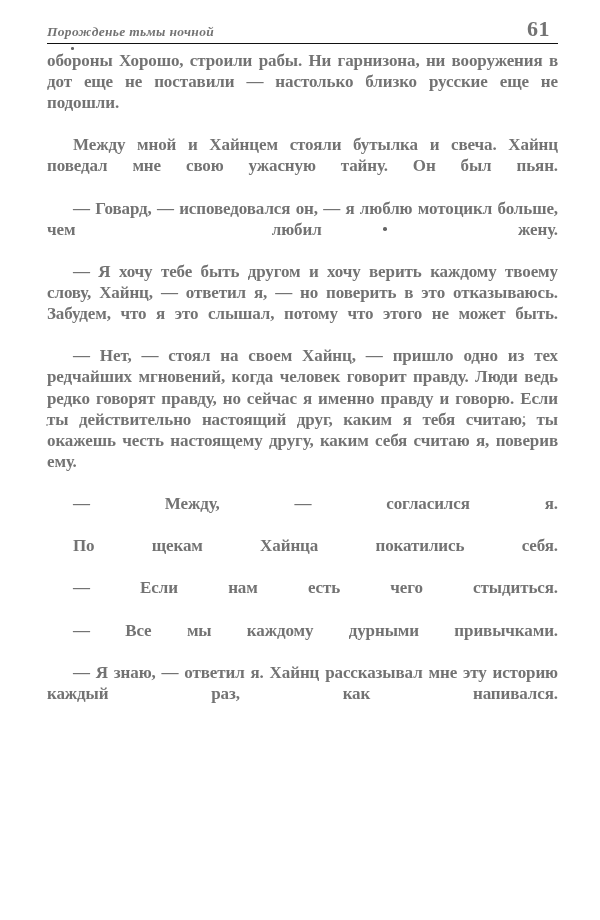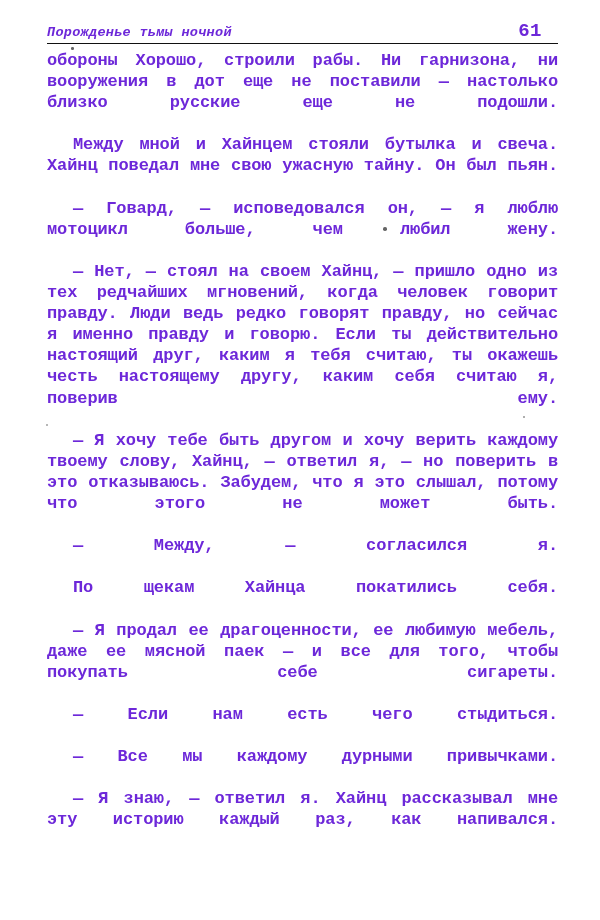--- a/index.html
+++ b/index.html
@@ -7,22 +7,22 @@
     margin: 0;
     padding: 0;
     background: #ffffff;
   }
   .page {
     position: relative;
     width: 600px;
     height: 920px;
     background: #ffffff;
     overflow: hidden;
-    font-family: Liberation Mono, monospace;
-    color: #6d28d9;
+    font-family: Liberation Serif, serif;
+    color: #737373;
     box-sizing: border-box;
   }
 
   
   .running-head {
     position: absolute;
     left: 47px;
     top: 18px;
     width: 511px;
     height: 26px;
@@ -34,23 +34,23 @@
     left: 0;
     bottom: 3px;
     font-size: 13.5px;
     font-weight: bold;
     font-style: italic;
     letter-spacing: 0.3px;
     white-space: nowrap;
   }
   .running-head-folio {
     position: absolute;
-    right: 16px;
+    right: 8px;
     bottom: 1px;
-    font-size: 19px;
+    font-size: 22px;
     font-weight: bold;
     letter-spacing: 0.5px;
   }
 
   
   .text-block {
     position: absolute;
     left: 47px;
     top: 50px;
     width: 511px;
@@ -101,23 +101,22 @@
 
   <div class="speck s1"></div>
   <div class="speck s2"></div>
   <div class="speck s3"></div>
   <div class="speck s4"></div>
 
   <div class="text-block" id="text-block">
       <p class="para no-indent">обороны Хорошо, строили рабы. Ни гарнизона, ни вооружения в дот еще не поставили — настолько близко русские еще не подошли.</p>
       <p class="para">Между мной и Хайнцем стояли бутылка и свеча. Хайнц поведал мне свою ужасную тайну. Он был пьян.</p>
       <p class="para">— Говард, — исповедовался он, — я люблю мотоцикл больше, чем любил жену.</p>
+      <p class="para">— Я хочу тебе быть другом и хочу верить каждому твоему слову, Хайнц, — ответил я, — но поверить в это отказываюсь. Забудем, что я это слышал, потому что этого не может быть.</p>
       <p class="para">— Нет, — стоял на своем Хайнц, — пришло одно из тех редчайших мгновений, когда человек говорит правду. Люди ведь редко говорят правду, но сейчас я именно правду и говорю. Если ты действительно настоящий друг, каким я тебя считаю, ты окажешь честь настоящему другу, каким себя считаю я, поверив ему.</p>
-      <p class="para">— Я хочу тебе быть другом и хочу верить каждому твоему слову, Хайнц, — ответил я, — но поверить в это отказываюсь. Забудем, что я это слышал, потому что этого не может быть.</p>
       <p class="para">— Между, — согласился я.</p>
       <p class="para">По щекам Хайнца покатились себя.</p>
-      <p class="para">— Я продал ее драгоценности, ее любимую мебель, даже ее мясной паек — и все для того, чтобы покупать себе сигареты.</p>
       <p class="para">— Если нам есть чего стыдиться.</p>
       <p class="para">— Все мы каждому дурными привычками.</p>
       <p class="para">— Я знаю, — ответил я. Хайнц рассказывал мне эту историю каждый раз, как напивался.</p>
     </div>
 
 </div>
 
 </body></html>

